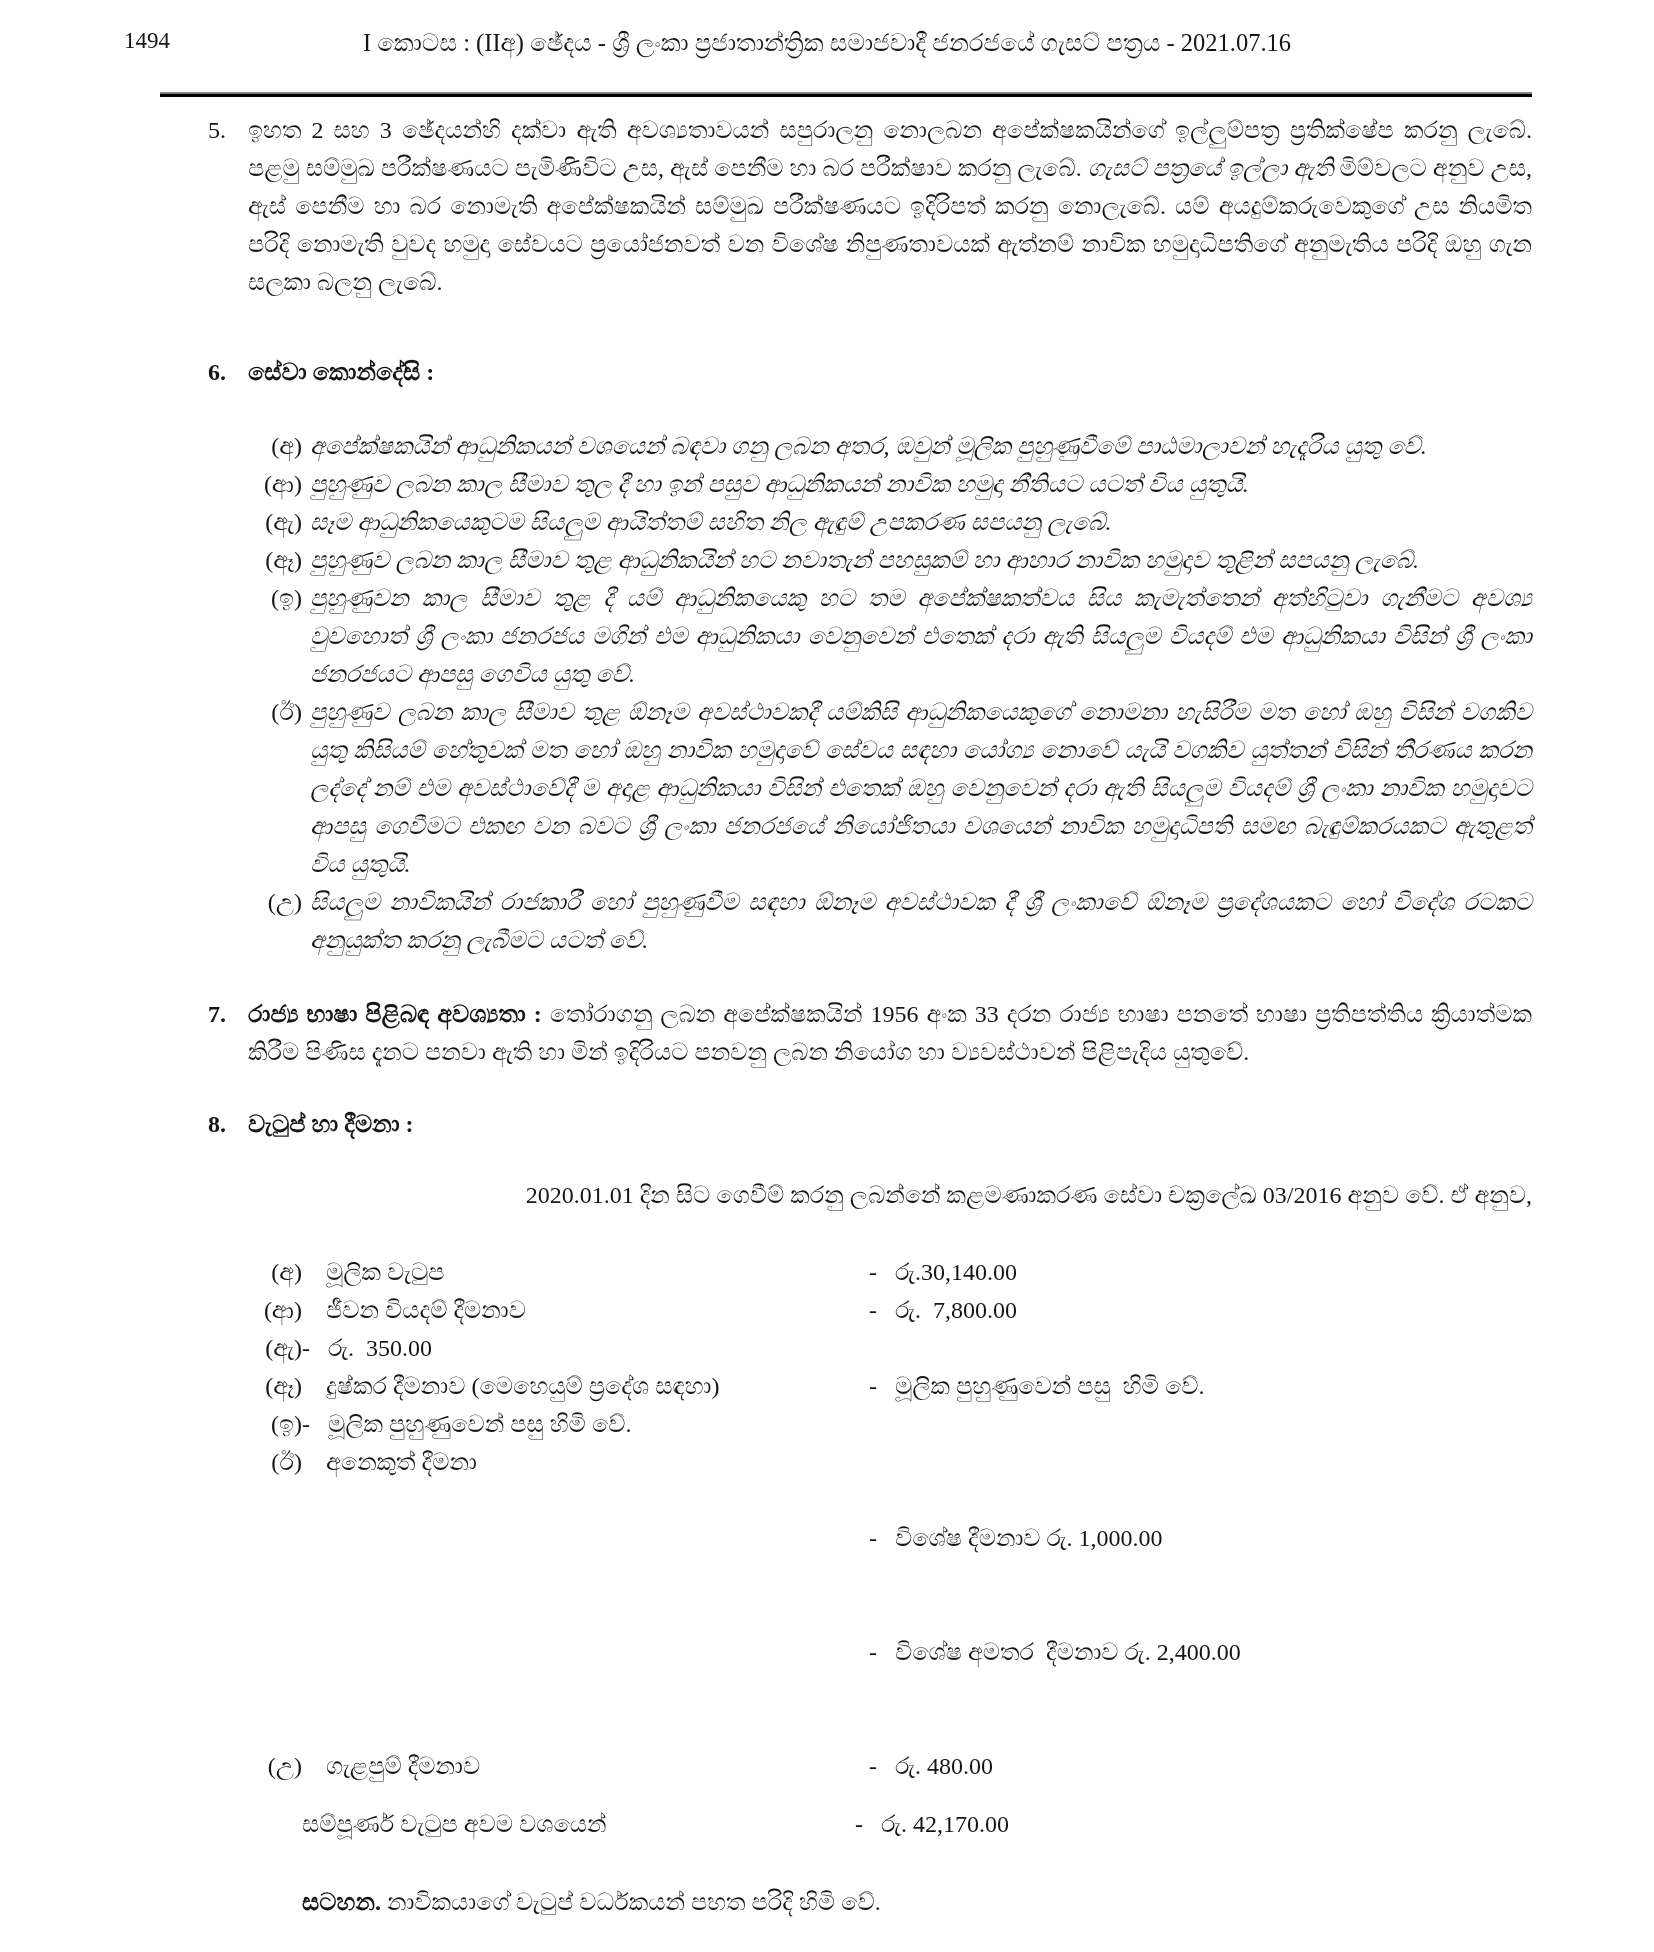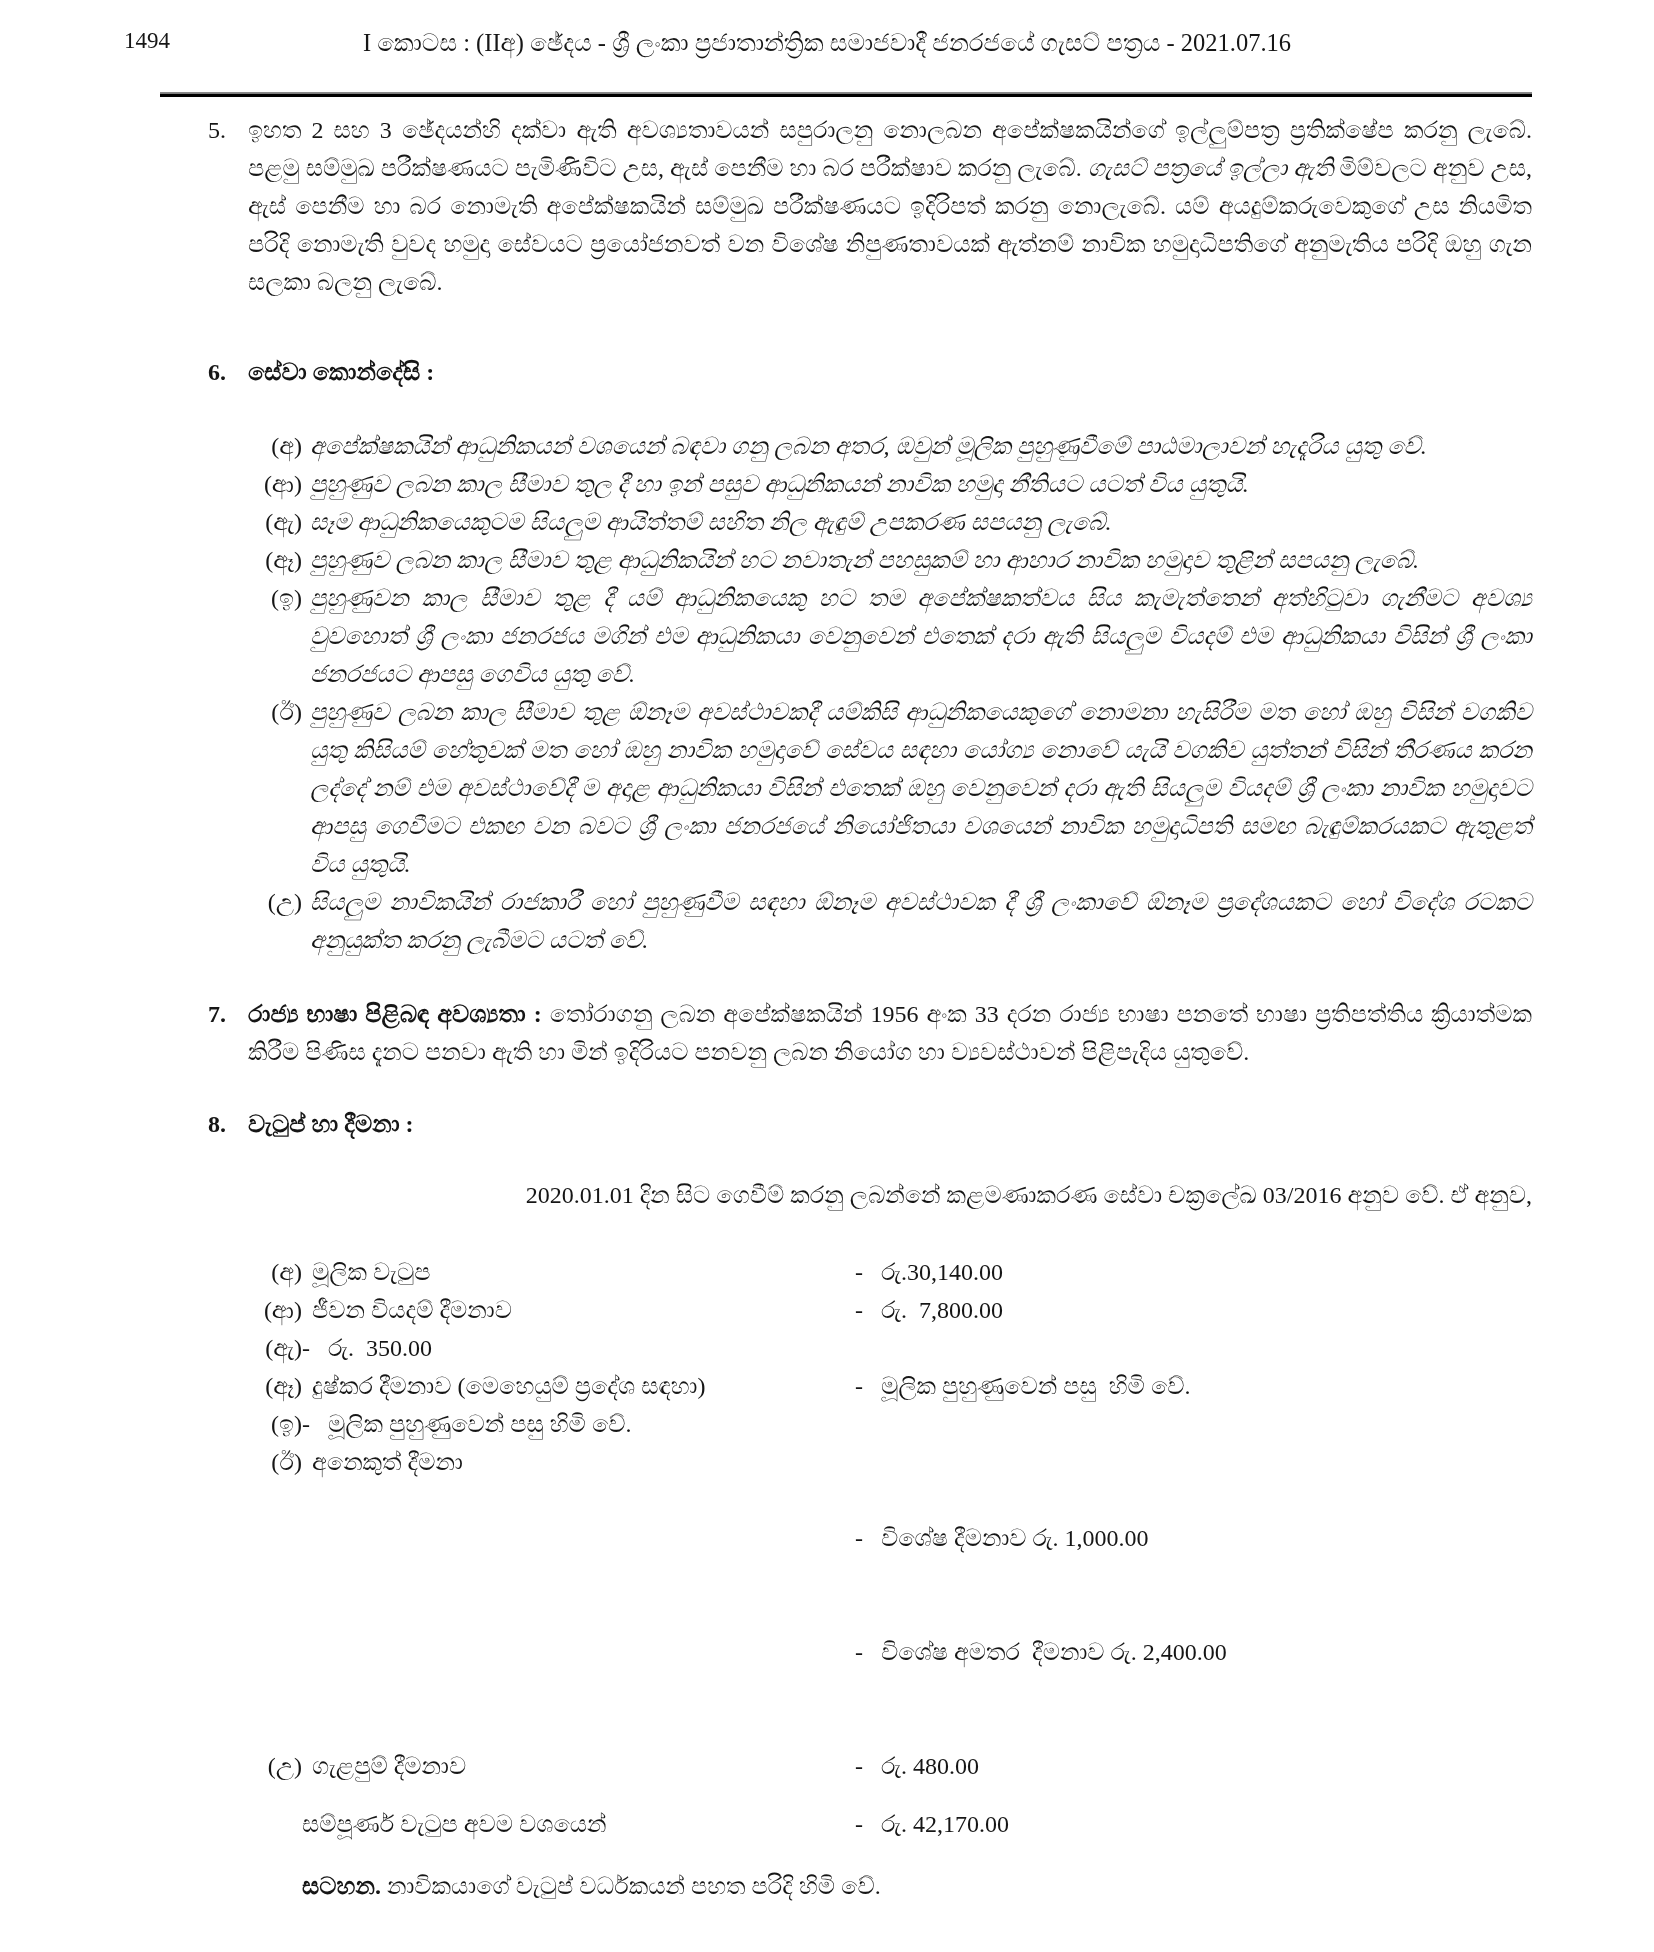--- a/index.html
+++ b/index.html
@@ -25,27 +25,27 @@
   .h6{margin-top:52px;}
   .h8{margin-top:34px;}
   .p7{margin-top:36px;}
   .lettered{margin-left:88px;margin-top:36px;}
   .lettered .item{display:flex;}
   .marker{flex:0 0 54px;text-align:right;padding-right:0;}
   .item-text{flex:1;margin-left:8px;text-align:justify;font-style:italic;}
   .intro-line{margin-left:88px;margin-top:33px;text-align:right;}
   .salary{margin-left:88px;margin-top:39px;}
   .srow{display:flex;align-items:flex-start;}
-  .slabel{min-width:543px;margin-left:10px;white-space:pre;}
+  .slabel{min-width:543px;margin-left:24px;white-space:pre;}
   .vcell{white-space:pre;}
   .vline{display:flex;white-space:pre;}
   .dash{display:inline-block;width:26px;}
   .total-row{display:flex;margin-left:142px;margin-top:20px;}
   .total-label{min-width:553px;white-space:pre;}
-  .note-line{margin-left:142px;margin-top:24px;}
+  .note-line{margin-left:142px;margin-top:40px;}
 </style>
 </head>
 <body>
 
 <div class="page-header">
   <span class="page-number">1494</span>
   <div class="header-title">I කොටස : (IIඅ) ඡේදය - ශ්‍රී ලංකා ප්‍රජාතාන්ත්‍රික සමාජවාදී ජනරජයේ ගැසට් පත්‍රය - 2021.07.16</div>
 </div>
 <div class="rule"></div>
 

